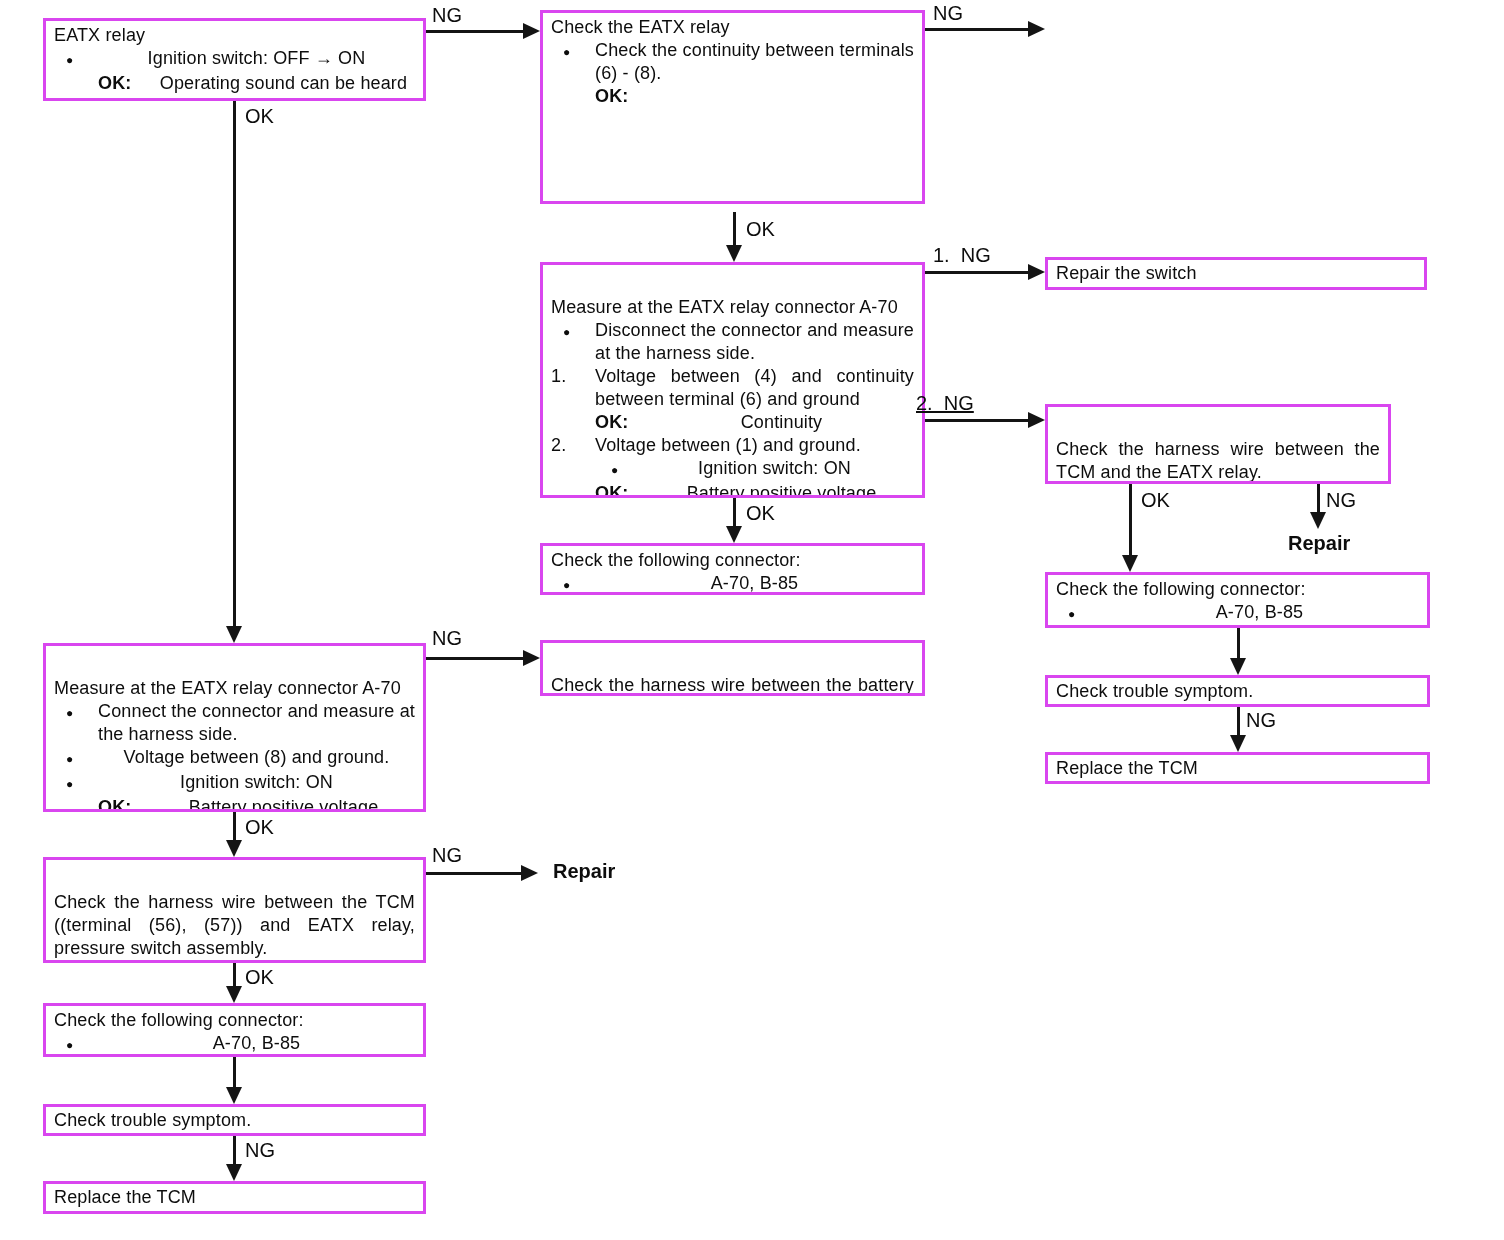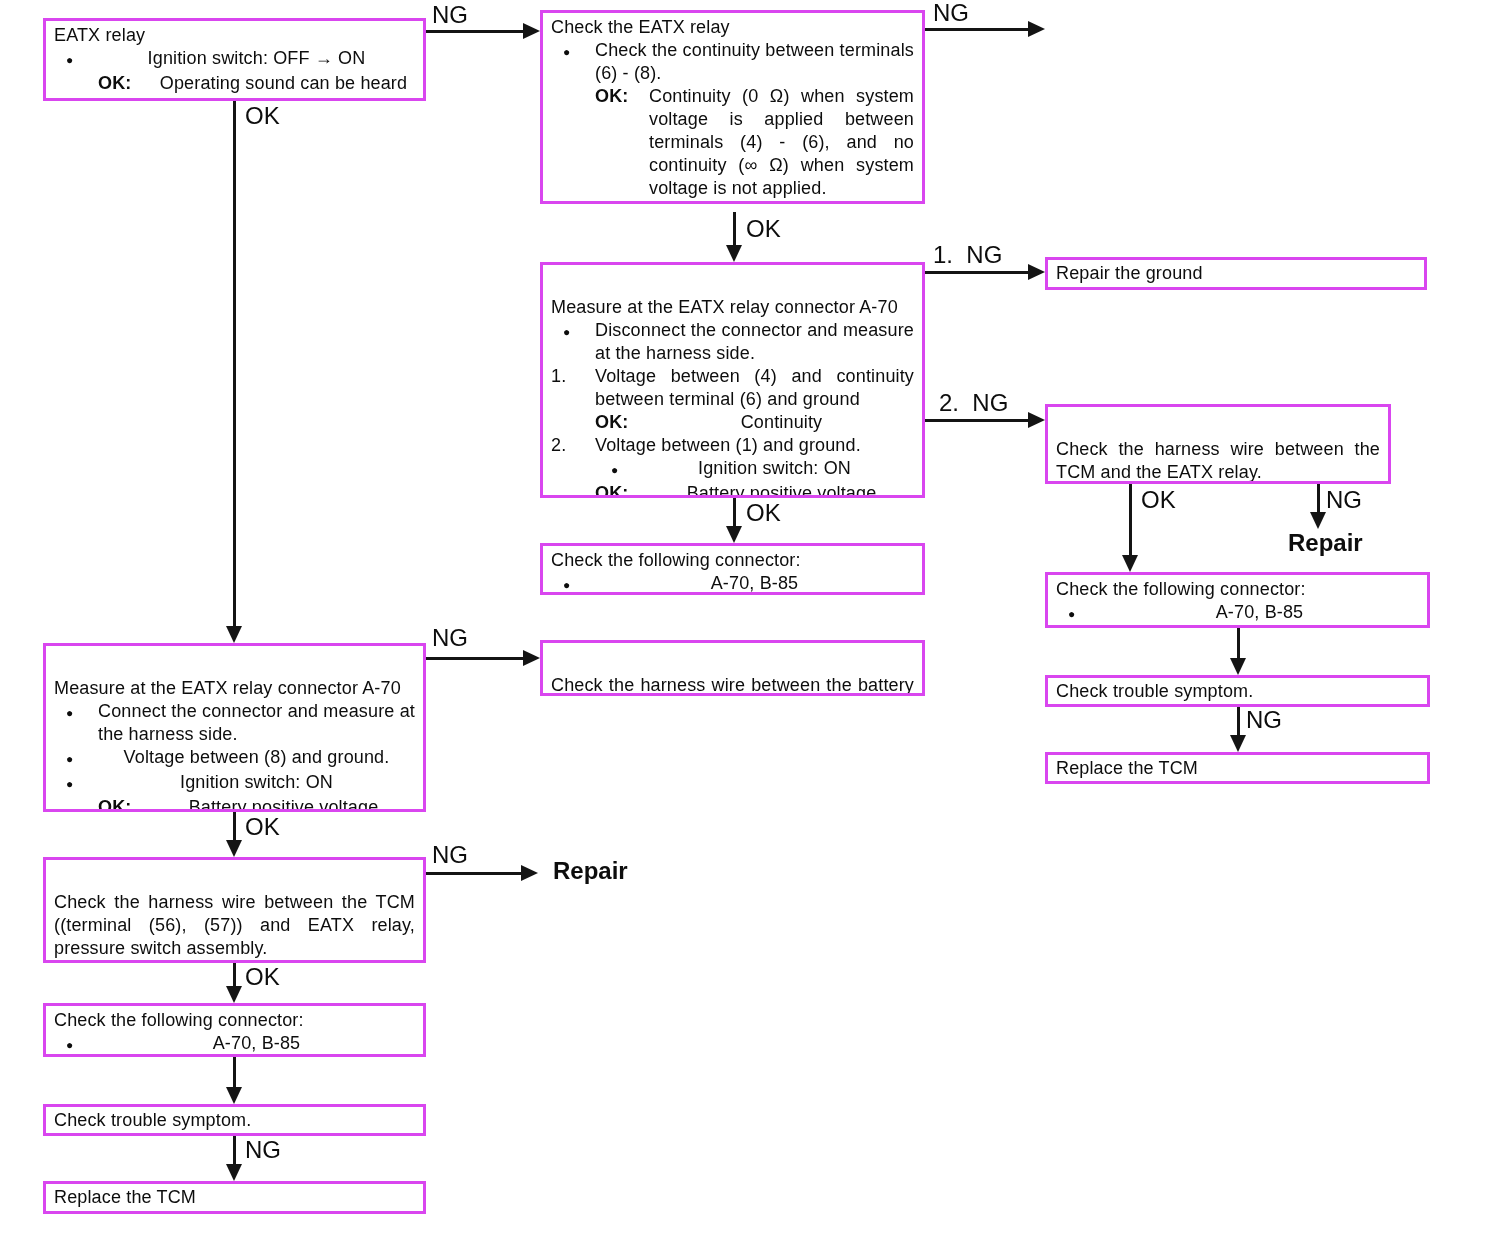--- a/index.html
+++ b/index.html
@@ -25,21 +25,21 @@
   .cell-l{ flex:1 1 auto; text-align:center; }
   .smk   { flex:0 0 40px; padding-left:16px; box-sizing:border-box; }
   .hline { position:absolute; height:3px; background:#141414; }
   .vline { position:absolute; width:3px;  background:#141414; }
   .arr-r { position:absolute; width:0; height:0;
            border-left:17px solid #141414;
            border-top:8px solid transparent; border-bottom:8px solid transparent; }
   .arr-d { position:absolute; width:0; height:0;
            border-top:17px solid #141414;
            border-left:8px solid transparent; border-right:8px solid transparent; }
-  .lab   { position:absolute; font-size:24px; line-height:22px; white-space:pre; }
+  .lab   { position:absolute; font-size:20px; line-height:22px; white-space:pre; }
   .lab-b { font-weight:700; }
 </style>
 </head>
 <body>
 
 <div class="canvas">
 
   <div class="box" style="left:43px;top:18px;width:383px;height:83px;">
     <div class="title">EATX relay</div>
     <div class="row">
@@ -53,21 +53,20 @@
   </div>
 
   <div class="box" style="left:540px;top:10px;width:385px;height:194px;">
     <div class="title">Check the EATX relay</div>
     <div class="row">
       <span class="mk"><span class="dot">●</span></span>
       <span class="cell">Check the continuity between terminals (6) - (8).</span>
     </div>
     <div class="row ind">
       <span class="okk">OK:</span>
-      <span class="cell">Continuity (0 Ω) when system voltage is applied between terminals (4) - (6), and no continuity (∞ Ω) when system voltage is not applied.</span>
     </div>
   </div>
 
 
   <div class="box" style="left:540px;top:262px;width:385px;height:236px;">
     <div class="title just">Measure at the EATX relay connector A-70</div>
     <div class="row">
       <span class="mk"><span class="dot">●</span></span>
       <span class="cell">Disconnect the connector and measure at the harness side.</span>
     </div>
@@ -87,21 +86,21 @@
       <span class="smk"><span class="dot">●</span></span>
       <span class="cell-l">Ignition switch: ON</span>
     </div>
     <div class="row ind">
       <span class="okk">OK:</span>
       <span class="cell-l">Battery positive voltage</span>
     </div>
   </div>
 
   <div class="box single" style="left:1045px;top:257px;width:382px;height:33px;">
-    <span class="title">Repair the ground</span>
+    <span class="title">Repair the switch</span>
   </div>
 
   <div class="box" style="left:1045px;top:404px;width:346px;height:80px;">
     <div class="just">Check the harness wire between the TCM and the EATX relay.</div>
     <div>(Open circuit check)</div>
   </div>
 
   <div class="box" style="left:540px;top:543px;width:385px;height:52px;">
     <div class="title">Check the following connector:</div>
     <div class="row">
@@ -186,21 +185,21 @@
   <div class="vline" style="left:733px;top:212px;height:34px;"></div>
   <div class="arr-d" style="left:726px;top:245px;"></div>
   <span class="lab" style="left:746px;top:218px;">OK</span>
 
   <div class="hline" style="left:925px;top:271px;width:103px;"></div>
   <div class="arr-r" style="left:1028px;top:264px;"></div>
   <span class="lab" style="left:933px;top:244px;">1.&nbsp;&nbsp;NG</span>
 
   <div class="hline" style="left:925px;top:419px;width:103px;"></div>
   <div class="arr-r" style="left:1028px;top:412px;"></div>
-  <span class="lab" style="left:939px;top:392px;">2.&nbsp;&nbsp;NG</span>
+  <span class="lab" style="left:916px;top:392px;text-decoration:underline;">2.&nbsp;&nbsp;NG</span>
 
   <div class="vline" style="left:733px;top:498px;height:29px;"></div>
   <div class="arr-d" style="left:726px;top:526px;"></div>
   <span class="lab" style="left:746px;top:502px;">OK</span>
 
   <div class="vline" style="left:1129px;top:484px;height:72px;"></div>
   <div class="arr-d" style="left:1122px;top:555px;"></div>
   <span class="lab" style="left:1141px;top:489px;">OK</span>
 
   <div class="vline" style="left:1317px;top:484px;height:29px;"></div>

